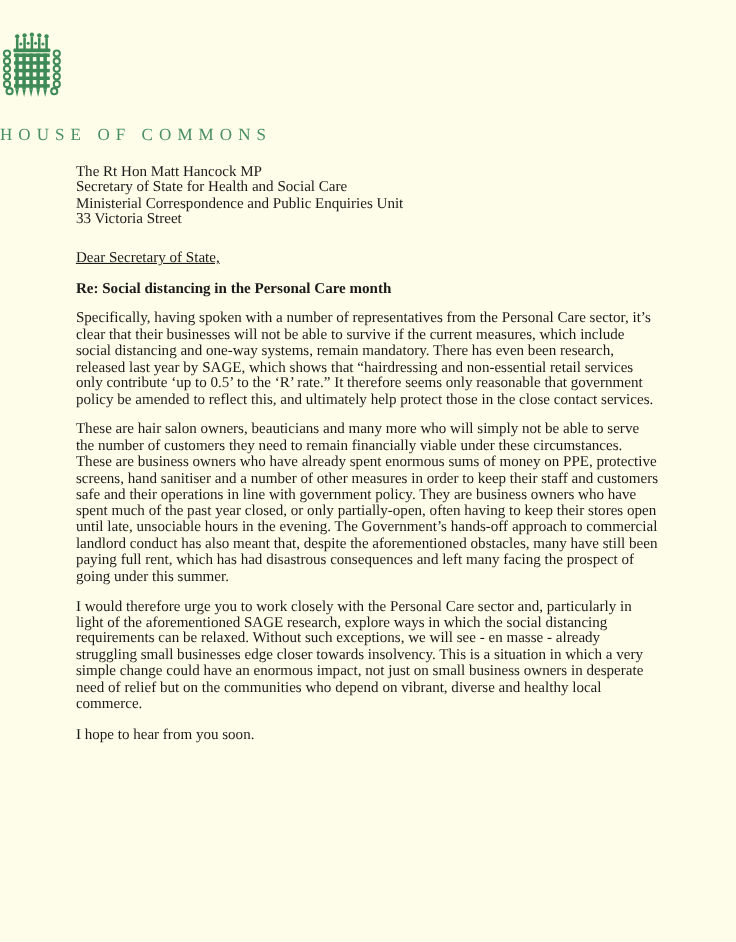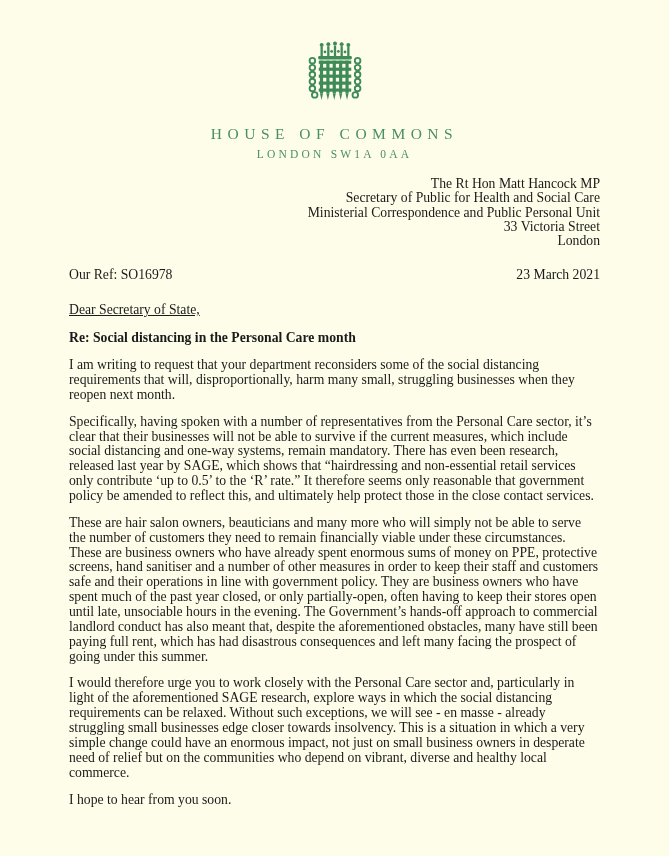--- a/index.html
+++ b/index.html
@@ -11,22 +11,22 @@
     position: relative;
     width: 669px;
     height: 856px;
     background: #fdfde9;
     font-family: "Liberation Serif", "DejaVu Serif", serif;
     color: #1a1a1a;
     overflow: hidden;
     margin: 0 auto;
   }
   .letterhead {
-    text-align: center;
-    padding-top: 36px;
+    text-align: left;
+    padding-top: 24px;
   }
   .crest {
     display: inline-block;
     line-height: 0;
   }
   .hoc-title {
     margin-top: 9px;
     font-size: 15.5px;
     letter-spacing: 5.5px;
     color: #4a8f63;
@@ -41,21 +41,20 @@
   .content {
     padding: 0 69px;
     font-size: 13.7px;
     line-height: 1.085;
   }
   .recipient {
     margin-top: 17px;
   }
   .recipient div {
     line-height: 1.045;
-    text-align: right;
   }
   .ref-row {
     margin-top: 19px;
     display: flex;
     justify-content: space-between;
   }
   .salutation {
     margin: 21px 0 0 0;
     text-decoration: underline;
   }
@@ -128,43 +127,36 @@
           <circle cx="89" cy="42" r="4.8"></circle>
           <circle cx="89" cy="54" r="4.8"></circle>
           <circle cx="89" cy="66" r="4.8"></circle>
           <circle cx="89" cy="78" r="4.8"></circle>
           <circle cx="89" cy="90" r="4.8"></circle>
           <circle cx="85" cy="101" r="4.8"></circle>
         </g>
       </svg>
     </div>
     <div class="hoc-title">HOUSE OF COMMONS</div>
-    <div class="hoc-sub">LONDON SW1A 0AA</div>
   </header>
 
   <main class="content">
 
     <div class="recipient">
       <div>The Rt Hon Matt Hancock MP</div>
-      <div>Secretary of Public for Health and Social Care</div>
-      <div>Ministerial Correspondence and Public Personal Unit</div>
+      <div>Secretary of State for Health and Social Care</div>
+      <div>Ministerial Correspondence and Public Enquiries Unit</div>
       <div>33 Victoria Street</div>
-      <div>London</div>
     </div>
 
-    <div class="ref-row">
-      <span>Our Ref: SO16978</span>
-      <span>23 March 2021</span>
-    </div>
 
     <p class="salutation">Dear Secretary of State,</p>
 
     <p class="subject">Re: Social distancing in the Personal Care month</p>
 
-    <p class="para">I am writing to request that your department reconsiders some of the social distancing requirements that will, disproportionally, harm many small, struggling businesses when they reopen next month.</p>
     <p class="para">Specifically, having spoken with a number of representatives from the Personal Care sector, it’s clear that their businesses will not be able to survive if the current measures, which include social distancing and one-way systems, remain mandatory. There has even been research, released last year by SAGE, which shows that “hairdressing and non-essential retail services only contribute ‘up to 0.5’ to the ‘R’ rate.” It therefore seems only reasonable that government policy be amended to reflect this, and ultimately help protect those in the close contact services.</p>
     <p class="para">These are hair salon owners, beauticians and many more who will simply not be able to serve the number of customers they need to remain financially viable under these circumstances. These are business owners who have already spent enormous sums of money on PPE, protective screens, hand sanitiser and a number of other measures in order to keep their staff and customers safe and their operations in line with government policy. They are business owners who have spent much of the past year closed, or only partially-open, often having to keep their stores open until late, unsociable hours in the evening. The Government’s hands-off approach to commercial landlord conduct has also meant that, despite the aforementioned obstacles, many have still been paying full rent, which has had disastrous consequences and left many facing the prospect of going under this summer.</p>
     <p class="para">I would therefore urge you to work closely with the Personal Care sector and, particularly in light of the aforementioned SAGE research, explore ways in which the social distancing requirements can be relaxed. Without such exceptions, we will see - en masse - already struggling small businesses edge closer towards insolvency. This is a situation in which a very simple change could have an enormous impact, not just on small business owners in desperate need of relief but on the communities who depend on vibrant, diverse and healthy local commerce.</p>
 
     <p class="closing">I hope to hear from you soon.</p>
 
   </main>
 </div>
 
 </body></html>

